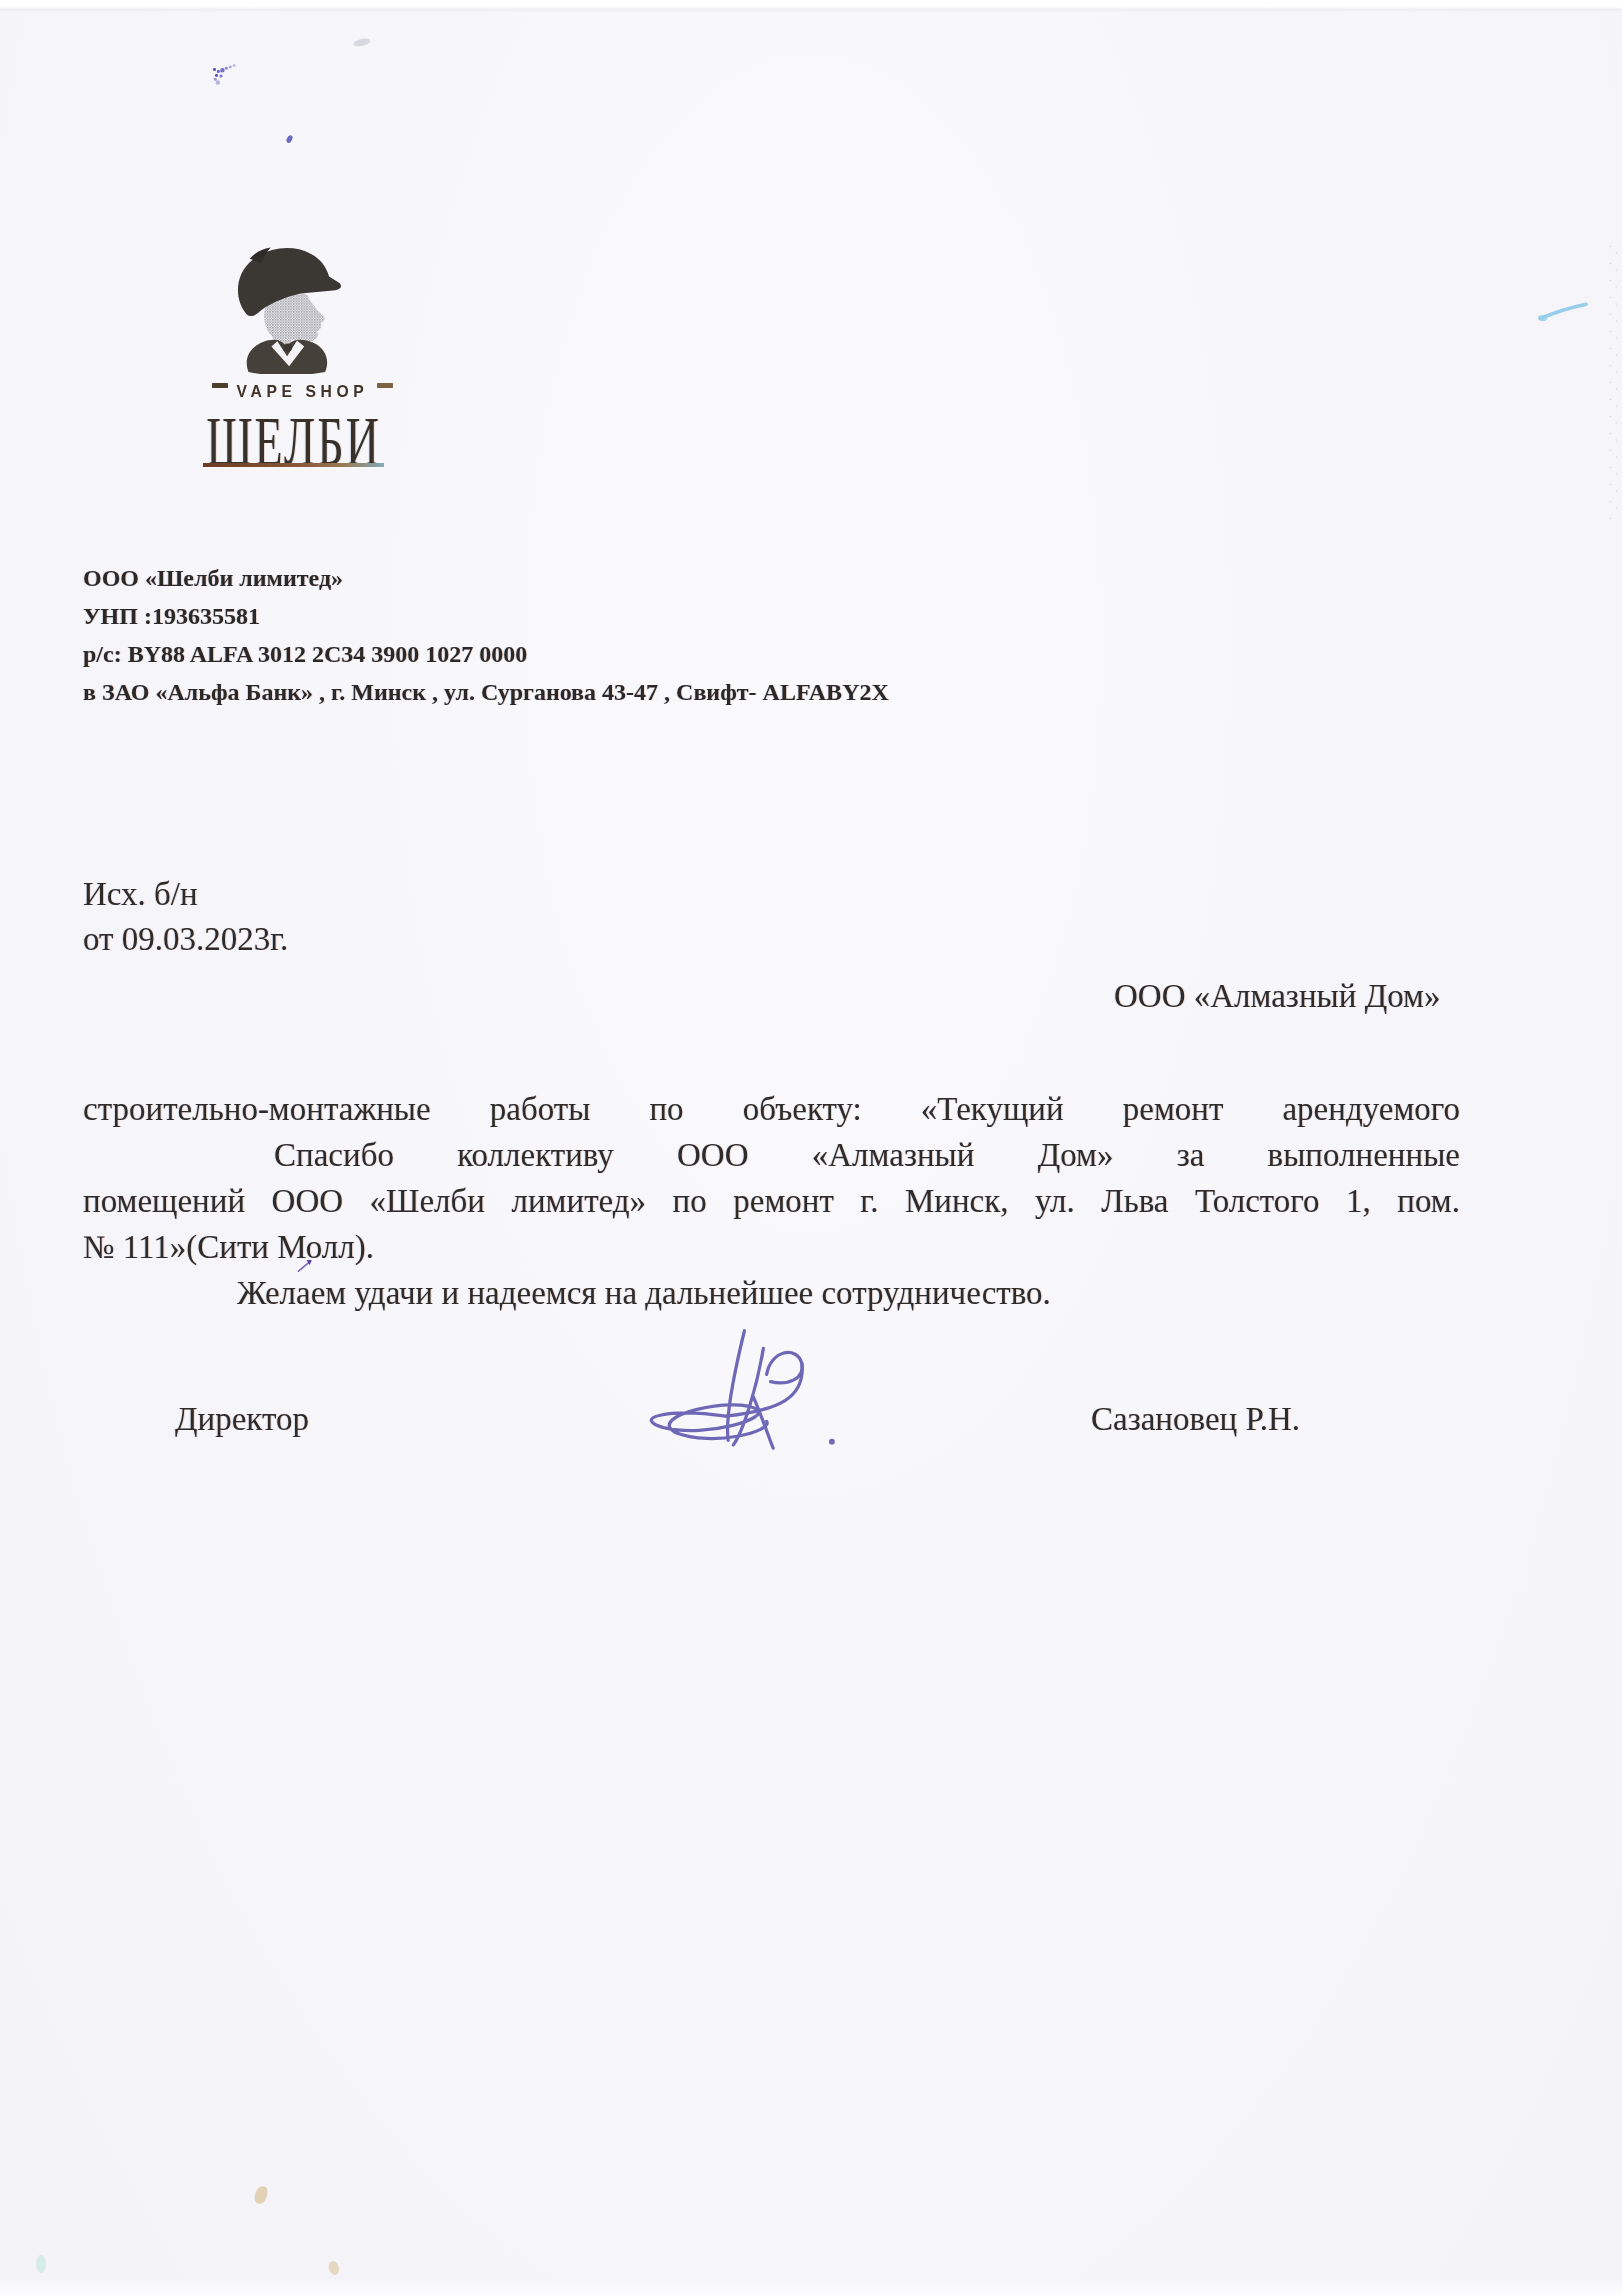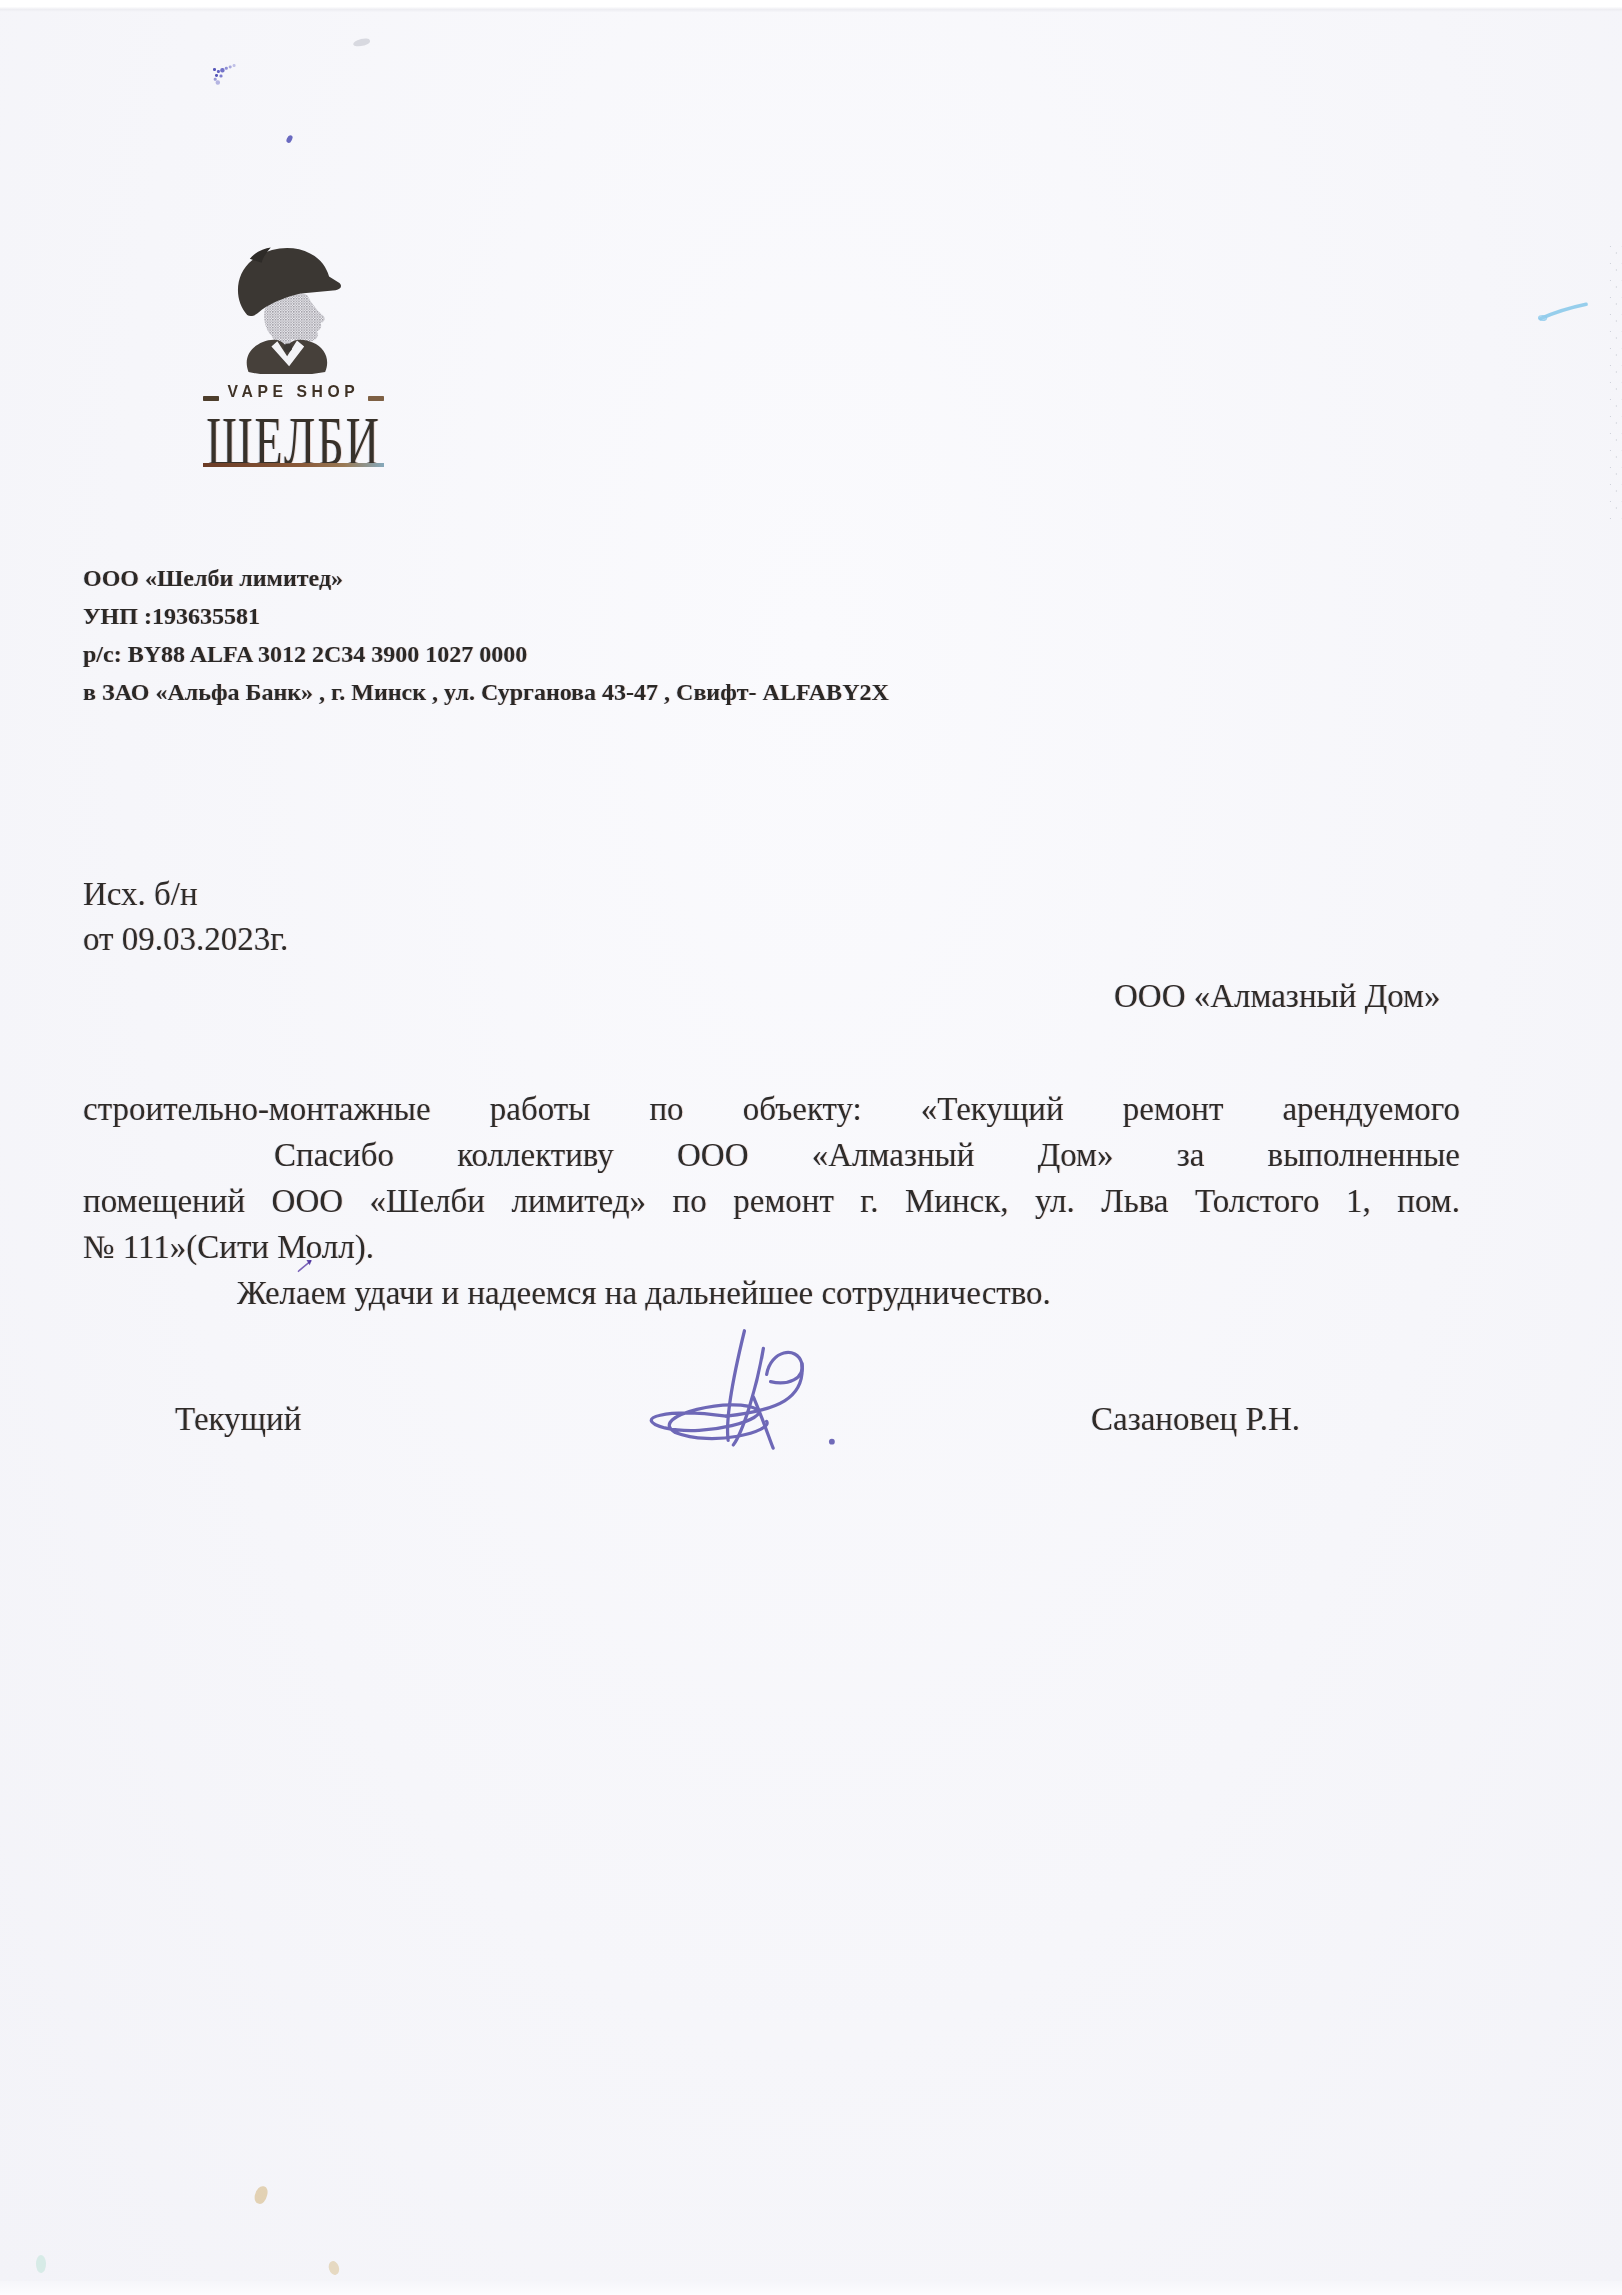--- a/index.html
+++ b/index.html
@@ -17,21 +17,21 @@
     text-shadow:1px 0 0 rgba(190,80,40,.16), -1px 0 0 rgba(70,130,200,.14);
     white-space:pre;
   }
   
   .edge-top{left:0;top:0;width:100%;height:11.8px;
     background:linear-gradient(#ffffff 0 55%,#ededf2 80%,#f6f6fa);}
   .edge-bottom{left:0;bottom:0;width:100%;height:14.4px;
     background:linear-gradient(#f6f6fa,#fdfdff);}
   
   .logo-head{left:230px;top:243px;width:113px;height:131px;}
-  .vape-row{left:203px;top:383px;width:181px;display:flex;align-items:flex-end;gap:9px;}
+  .vape-row{left:212px;top:383px;width:181px;display:flex;align-items:flex-start;gap:9px;}
   .vape-dash{height:4.6px;flex:1;border-radius:0.7px;}
   .vape-dash.l{background:#4e3e2c;}
   .vape-dash.r{background:#7e6044;}
   .vape-label{
     font-family:"Liberation Sans","DejaVu Sans",sans-serif;
     font-weight:bold;font-size:15.7px;letter-spacing:4.6px;color:#3f3226;white-space:nowrap;
   }
   .brand{
     left:203px;top:402px;width:181px;text-align:center;
     font-size:46px;letter-spacing:2px;color:#37312a;
@@ -157,21 +157,21 @@
     <div class="txt lastline p2">Желаем удачи и надеемся на дальнейшее сотрудничество.</div>
   </div>
 
   <div class="abs purple-mark">
     <svg width="18.3" height="15.7" viewBox="0 0 28 24">
       <path d="M3,21 C9,16 17,9 23,4" stroke="#5b3ea8" stroke-width="2.2" fill="none" opacity="0.8"></path>
       <path d="M16,3 L24,3 L21,11 Z" fill="#4a2f9c" opacity="0.85"></path>
     </svg>
   </div>
 
-  <div class="abs director txt">Текущий</div>
+  <div class="abs director txt">Директор</div>
   <div class="abs sig">
     <svg width="281" height="137" viewBox="0 0 430 210">
       <g stroke="#5c55ae" stroke-width="5" fill="none" stroke-linecap="round" opacity="0.88">
         <path d="M 218,18 C 204,75 188,148 193,186"></path>
         <path d="M 247,45 C 237,105 216,172 201,193"></path>
         <path d="M 252,85 C 258,48 298,40 306,68 C 311,92 284,102 258,96"></path>
         <path d="M 306,68 C 312,122 268,140 190,149"></path>
         <path d="M 190,149 C 100,136 42,152 96,167 C 162,182 256,152 238,139 C 205,117 66,148 112,174 C 170,197 262,172 252,157"></path>
         <path d="M 232,120 C 248,158 257,186 262,198"></path>
       </g>

